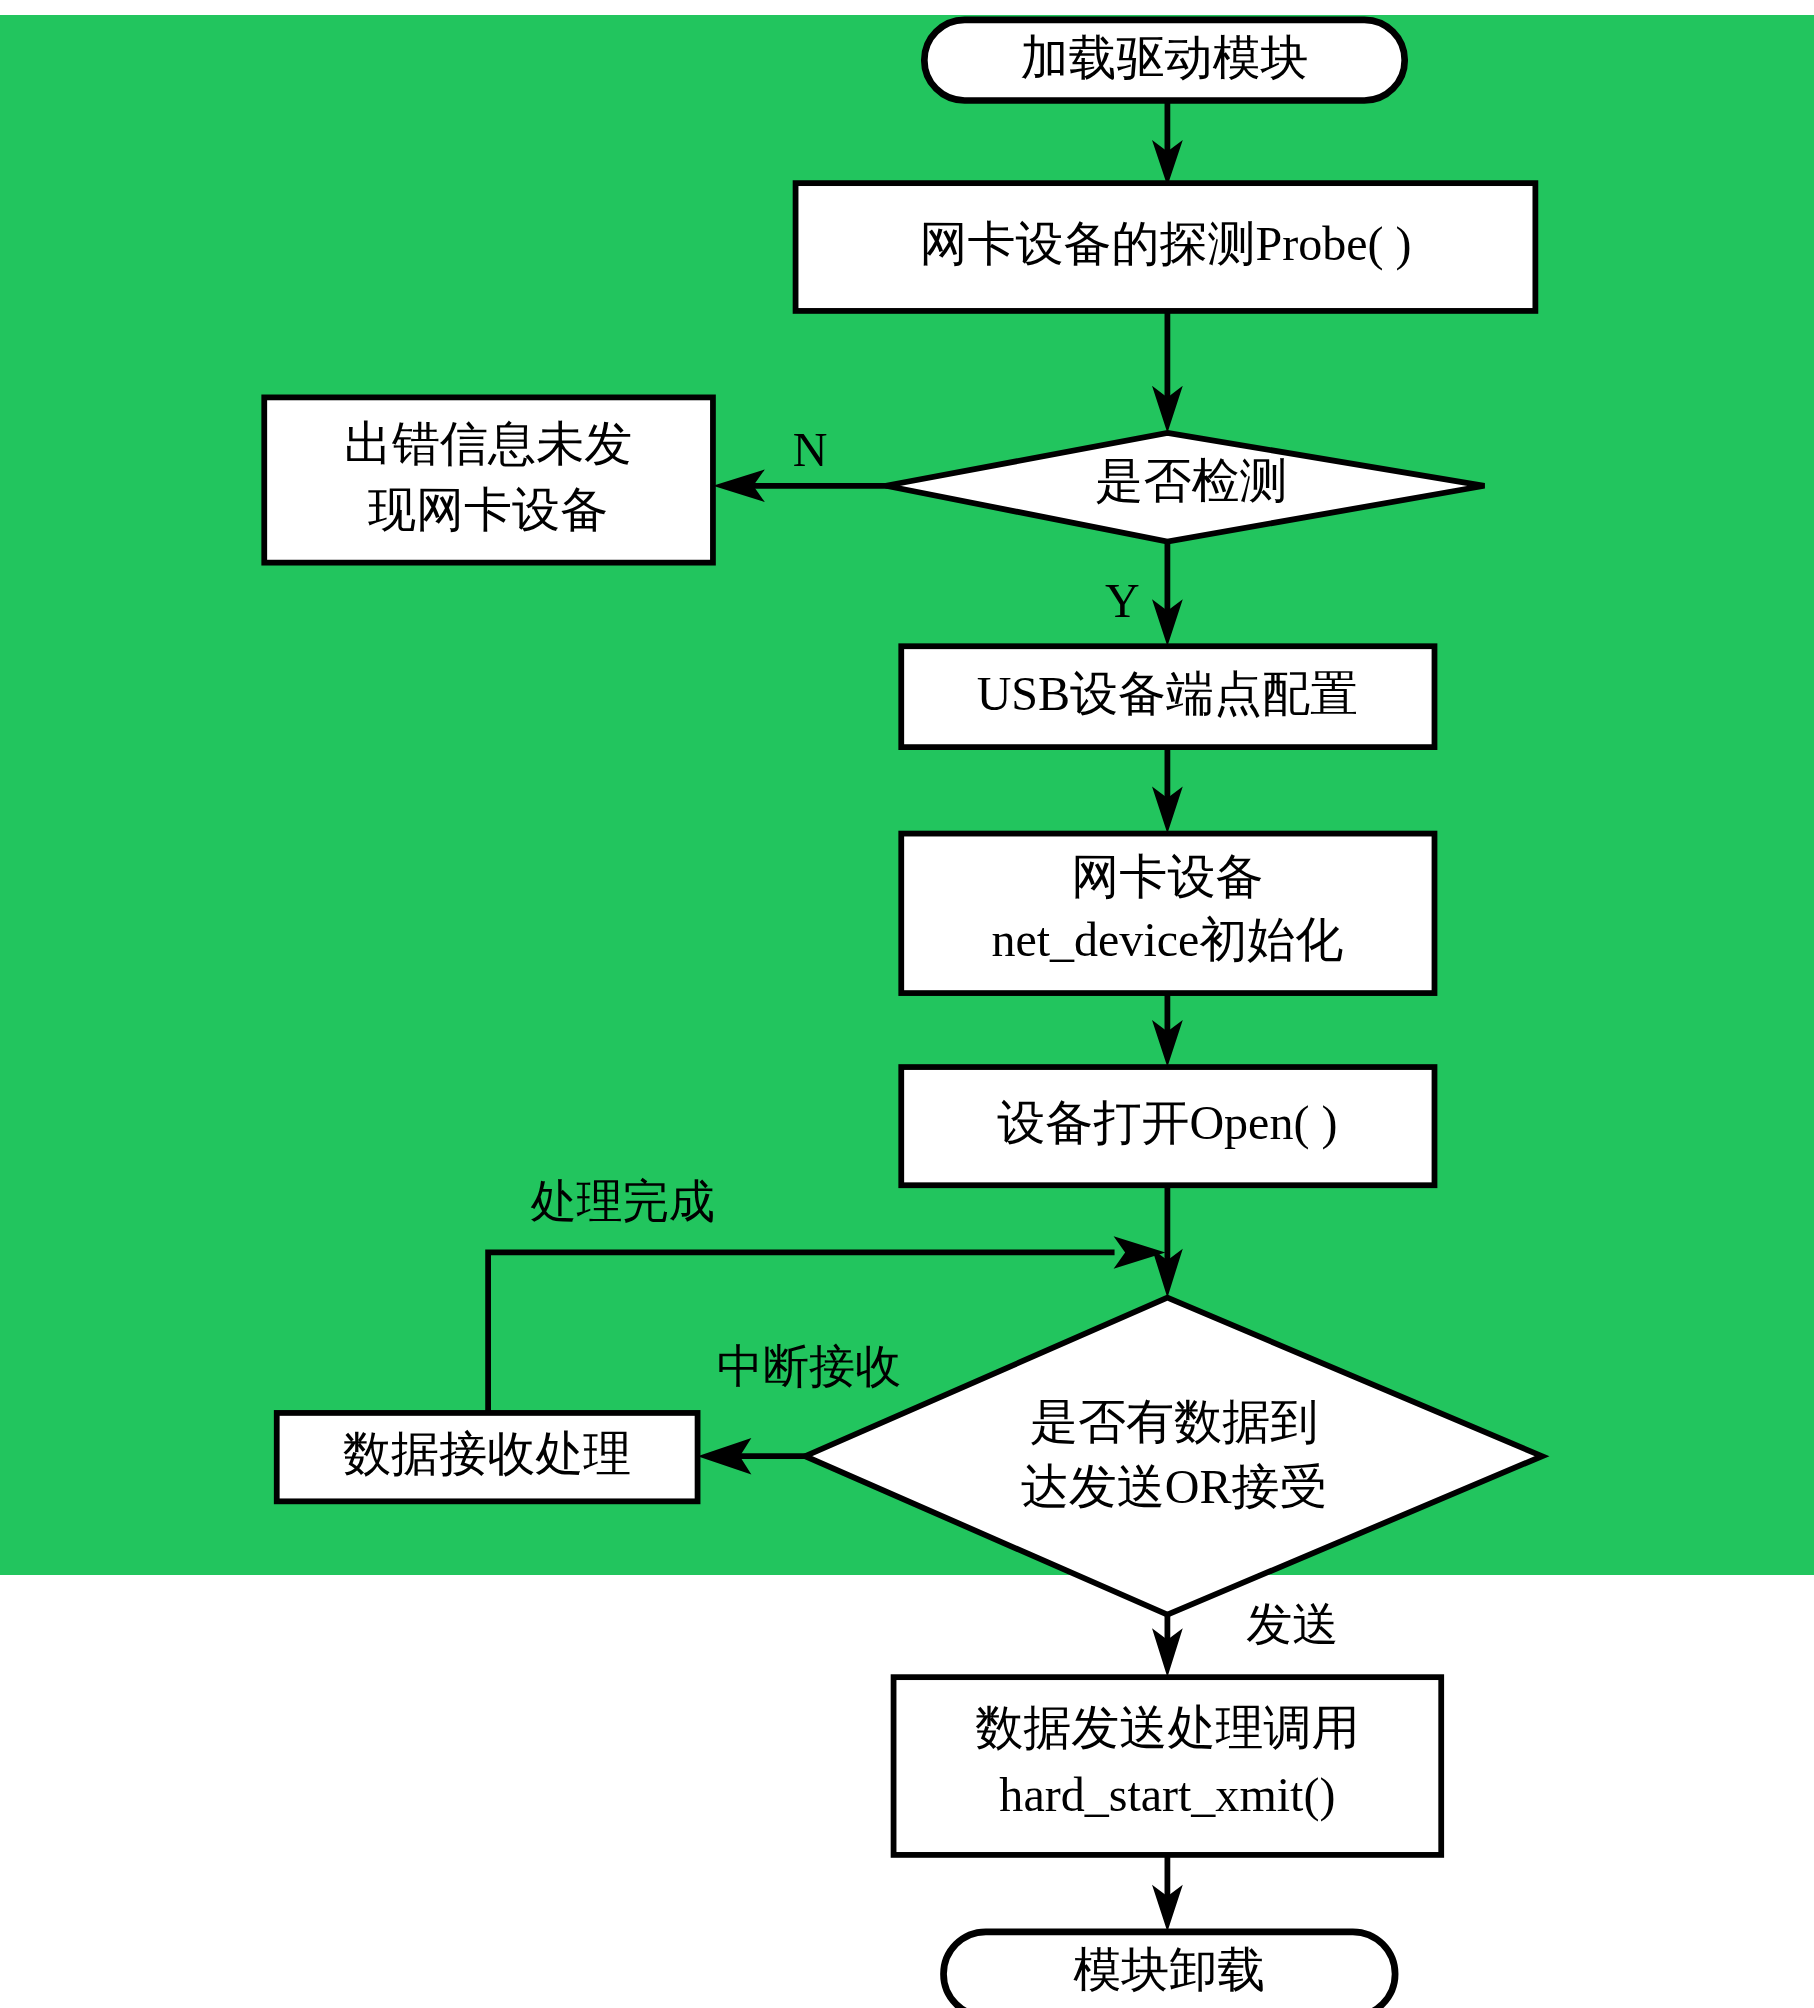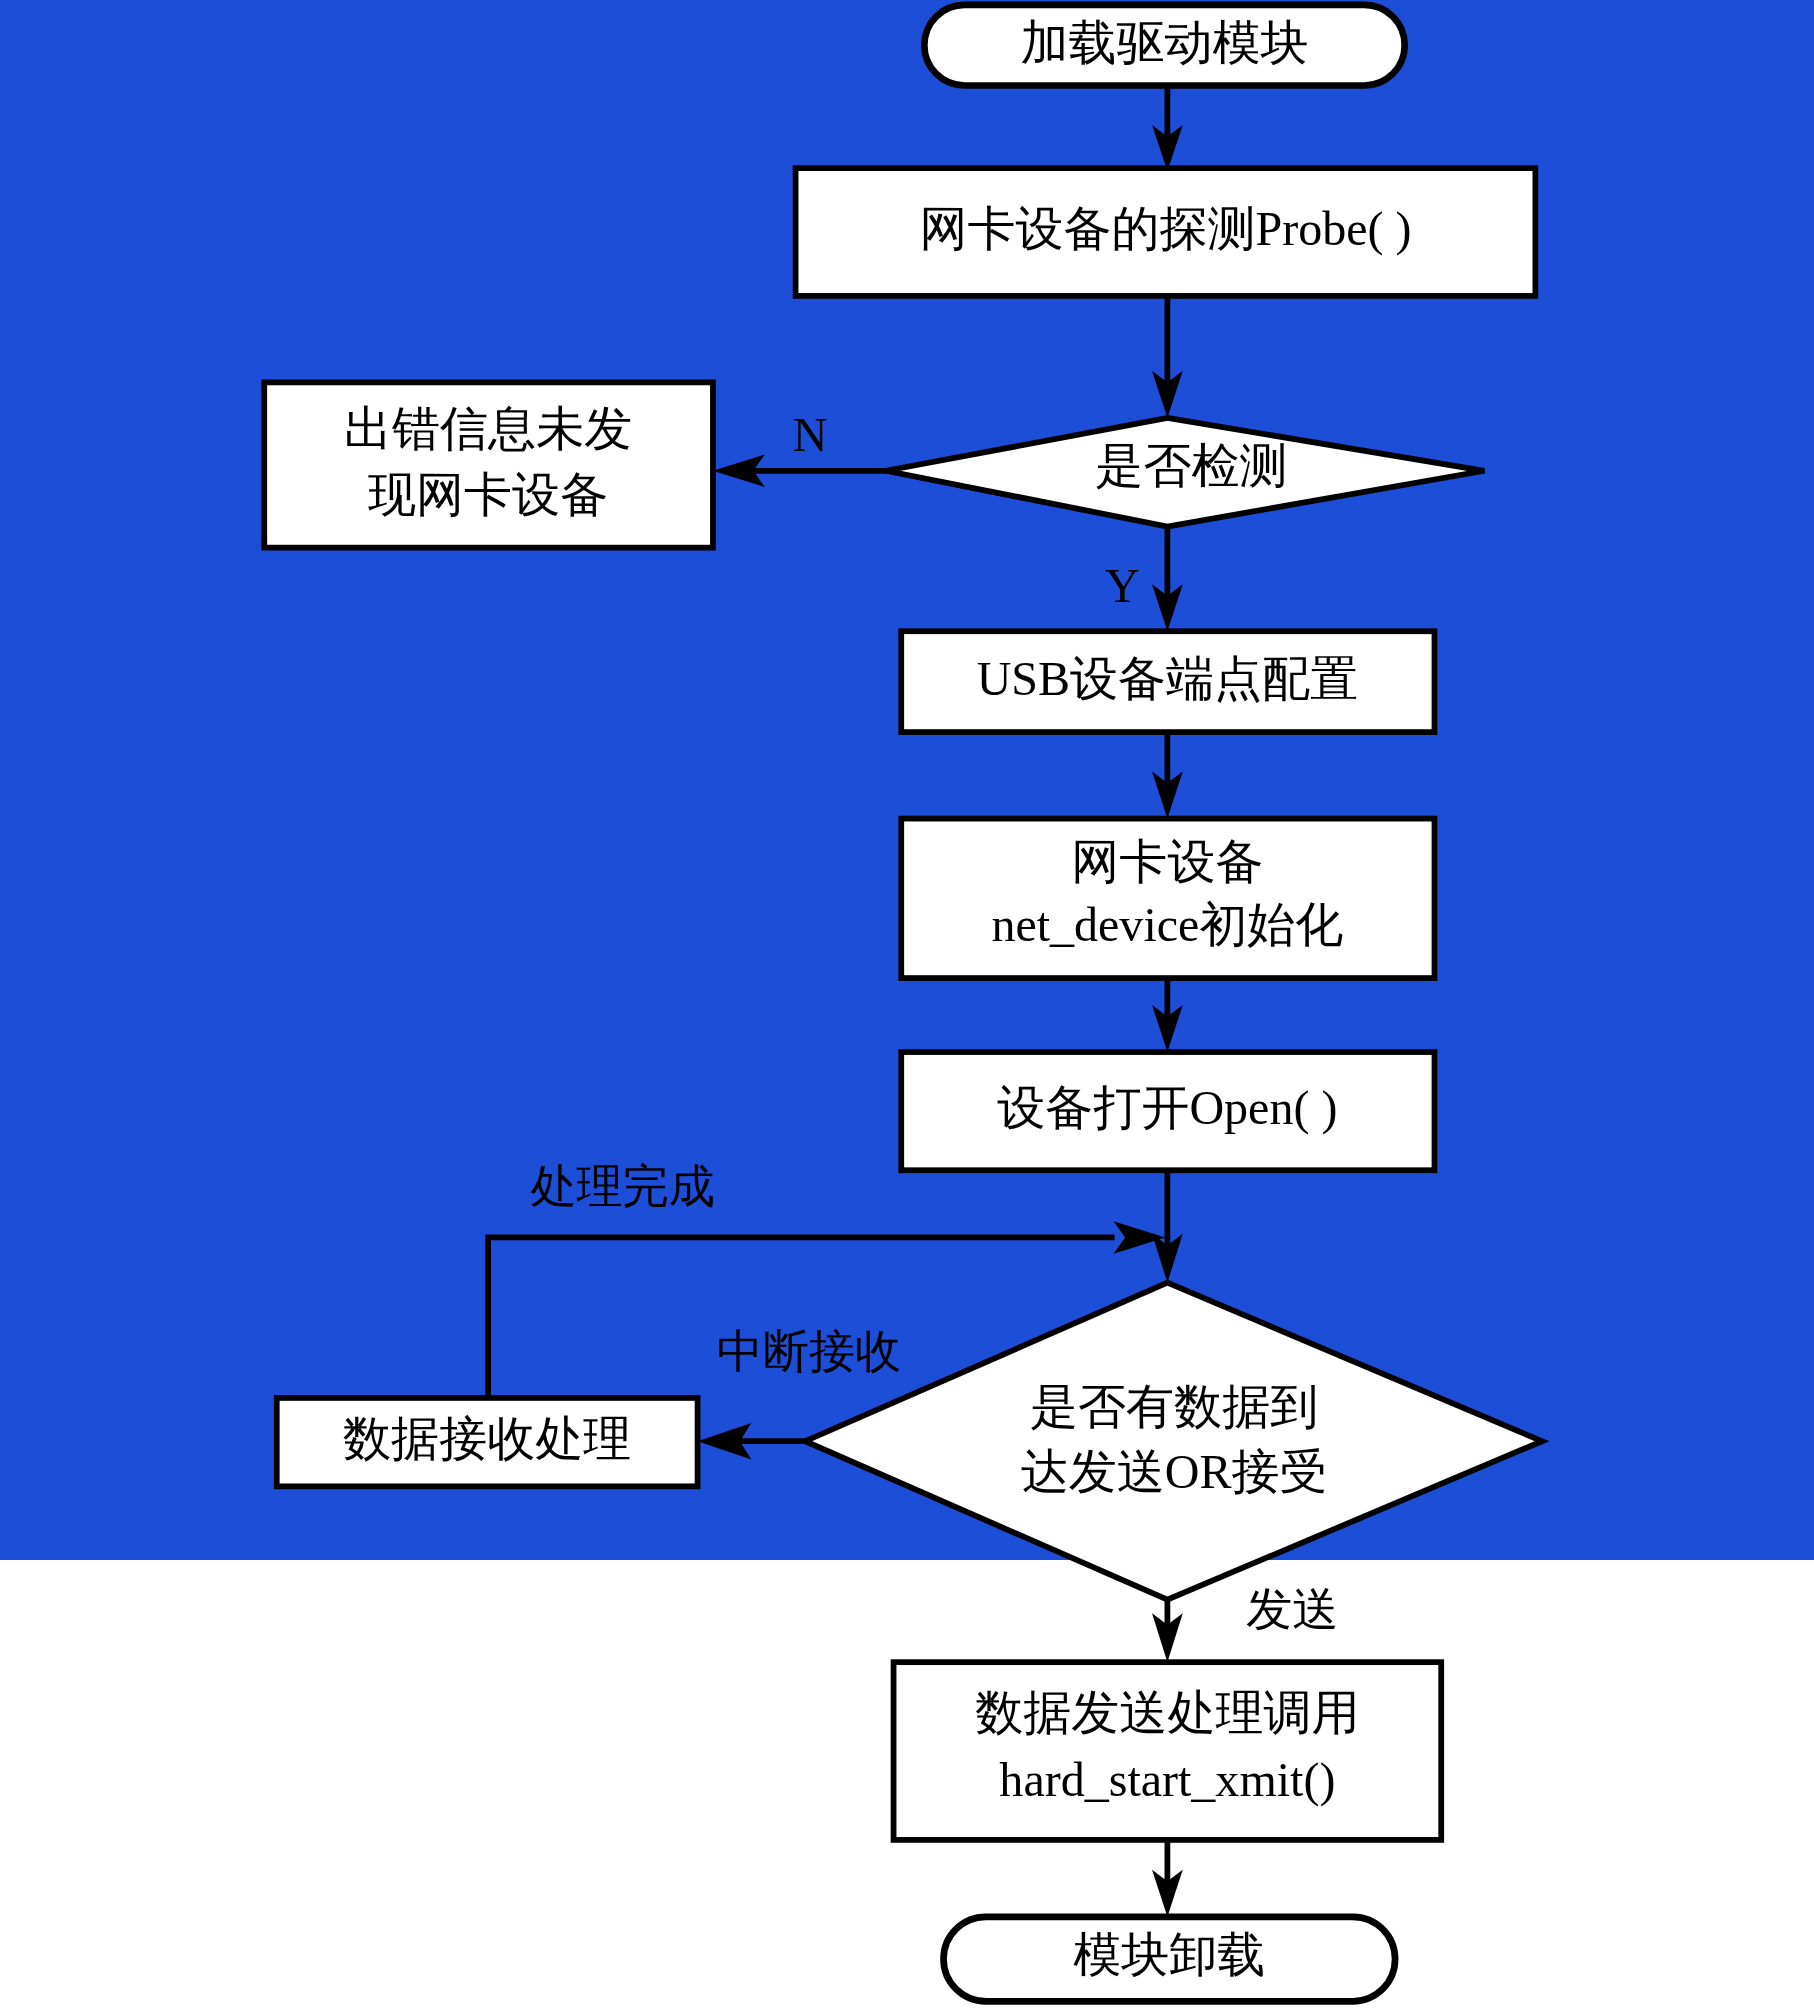--- a/index.html
+++ b/index.html
@@ -10,21 +10,22 @@
   body {
     width: 1815px;
     height: 2009px;
     font-family: "Liberation Serif", "DejaVu Serif", serif;
     overflow: hidden;
   }
   #flowchart-root {
     position: relative;
     width: 1815px;
     height: 1560px;
-    background: #1d4ed8;
+    background: #22c55e;
+    margin-top: 15px;
   }
   svg#flow-svg {
     position: absolute;
     top: 0;
     left: 0;
     width: 1815px;
     height: 2009px;
     display: block;
   }
   .node-shape {

